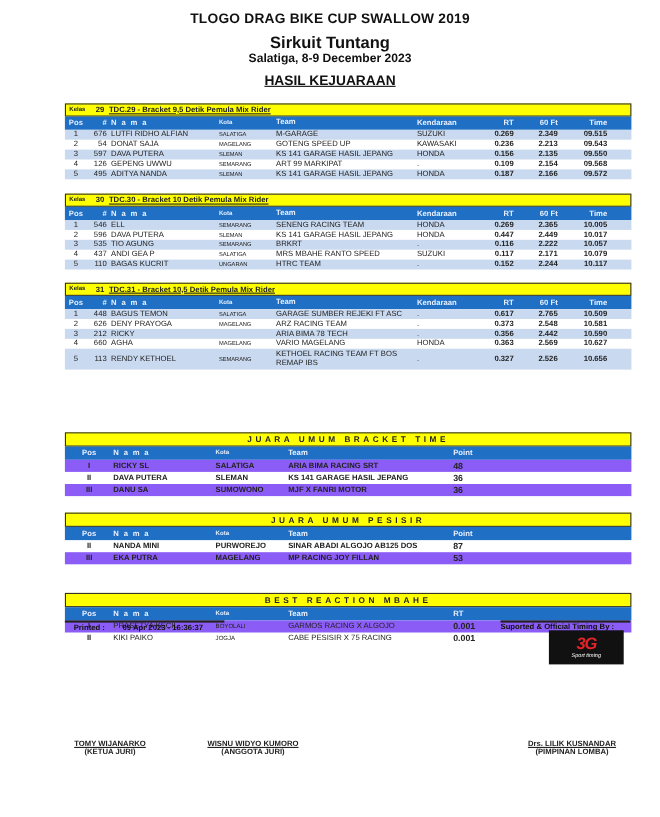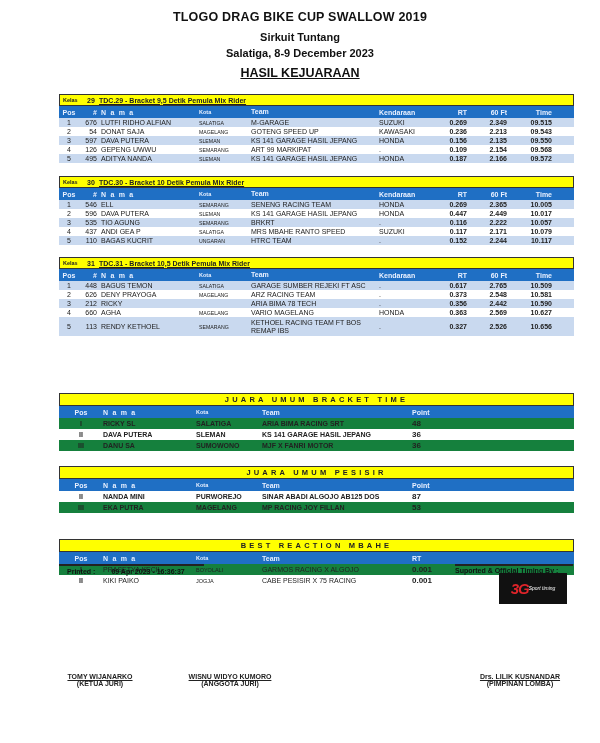--- a/index.html
+++ b/index.html
@@ -1,21 +1,21 @@
 <!DOCTYPE html>
 <html><head>
 <meta charset="utf-8">
 <style>
   * { box-sizing: border-box; margin: 0; padding: 0; }
   html, body { width: 600px; height: 743px; background: #ffffff; overflow: hidden; }
   body { font-family: "Liberation Sans", sans-serif; color: #111; position: relative; }
 
   .hdr { position: absolute; left: 0; width: 600px; text-align: center; font-weight: bold; color: #111; }
   .hdr.title { top: 10px; font-size: 12.5px; letter-spacing: 0.2px; }
-  .hdr.sub1 { top: 31px; font-size: 11px; }
+  .hdr.sub1 { top: 31px; font-size: 15px; }
   .hdr.sub2 { top: 47px; font-size: 11px; }
   .hdr.sub3 { top: 66px; font-size: 12.5px; text-decoration: underline; }
 
   .block { position: absolute; left: 59px; width: 515px; }
 
   .kelas-bar {
     height: 12px; background: #ffff00; border: 1.5px solid #333;
     display: flex; align-items: center; font-size: 7px; font-weight: bold; color: #222;
     padding-left: 3px;
   }
@@ -44,38 +44,38 @@
   .thead .c-kota { font-size: 5.5px; }
   .thead .c-rt, .thead .c-60, .thead .c-time { text-align: right; }
   .thead .c-name { letter-spacing: 1.2px; }
 
   .juara-bar {
     height: 13px; background: #ffff00; border: 1.5px solid #333; display: flex; align-items: center; justify-content: center;
     font-size: 7.5px; font-weight: bold; color: #222; letter-spacing: 3.2px; margin-top: 36px;
   }
   .jthead { height: 12px; background: #1f6fc4; color: #e8f0ff; display: flex; align-items: center; font-size: 7px; font-weight: bold; }
   .jrow { height: 11px; display: flex; align-items: center; font-size: 7px; font-weight: bold; color: #222; }
-  .jrow.alt { background: #15803d; }
+  .jrow.alt { background: #8b5cf6; }
   .j-pos { width: 44px; text-align: center; }
   .j-name { width: 93px; }
   .j-kota { width: 66px; }
   .j-team { width: 150px; }
   .j-pt { width: 60px; font-size: 8px; }
   .jthead .j-name { letter-spacing: 1.2px; }
   .jthead .j-kota { font-size: 5.5px; }
   .jthead .j-pt { font-size: 7px; }
   .jrow.small .j-kota { font-size: 5.5px; font-weight: normal; }
   .jrow.normal .j-name, .jrow.normal .j-team { font-weight: normal; }
 
   .footer-line { position: absolute; top: 564px; height: 2px; background: #222; }
   .printed { position: absolute; left: 67px; top: 568px; font-size: 7px; font-weight: bold; display: flex; gap: 16px; }
   .support { position: absolute; left: 455px; top: 567px; font-size: 7px; font-weight: bold; }
   .logo {
     position: absolute; left: 499px; top: 573px; width: 68px; height: 31px; background: #111;
-    display: flex; flex-direction: row; align-items: center; justify-content: center;
+    display: flex; flex-direction: column; align-items: center; justify-content: center;
   }
   .logo .lg { color: #e0242a; font-weight: bold; font-style: italic; font-size: 15px; letter-spacing: -1px; line-height: 15px; }
   .logo .ls { color: #ffffff; font-size: 5px; font-style: italic; line-height: 7px; }
 
   .sig { position: absolute; top: 673px; text-align: center; font-size: 7px; font-weight: bold; color: #222; }
   .sig .nm { text-decoration: underline; }
 </style>
 </head>
 <body>
 

